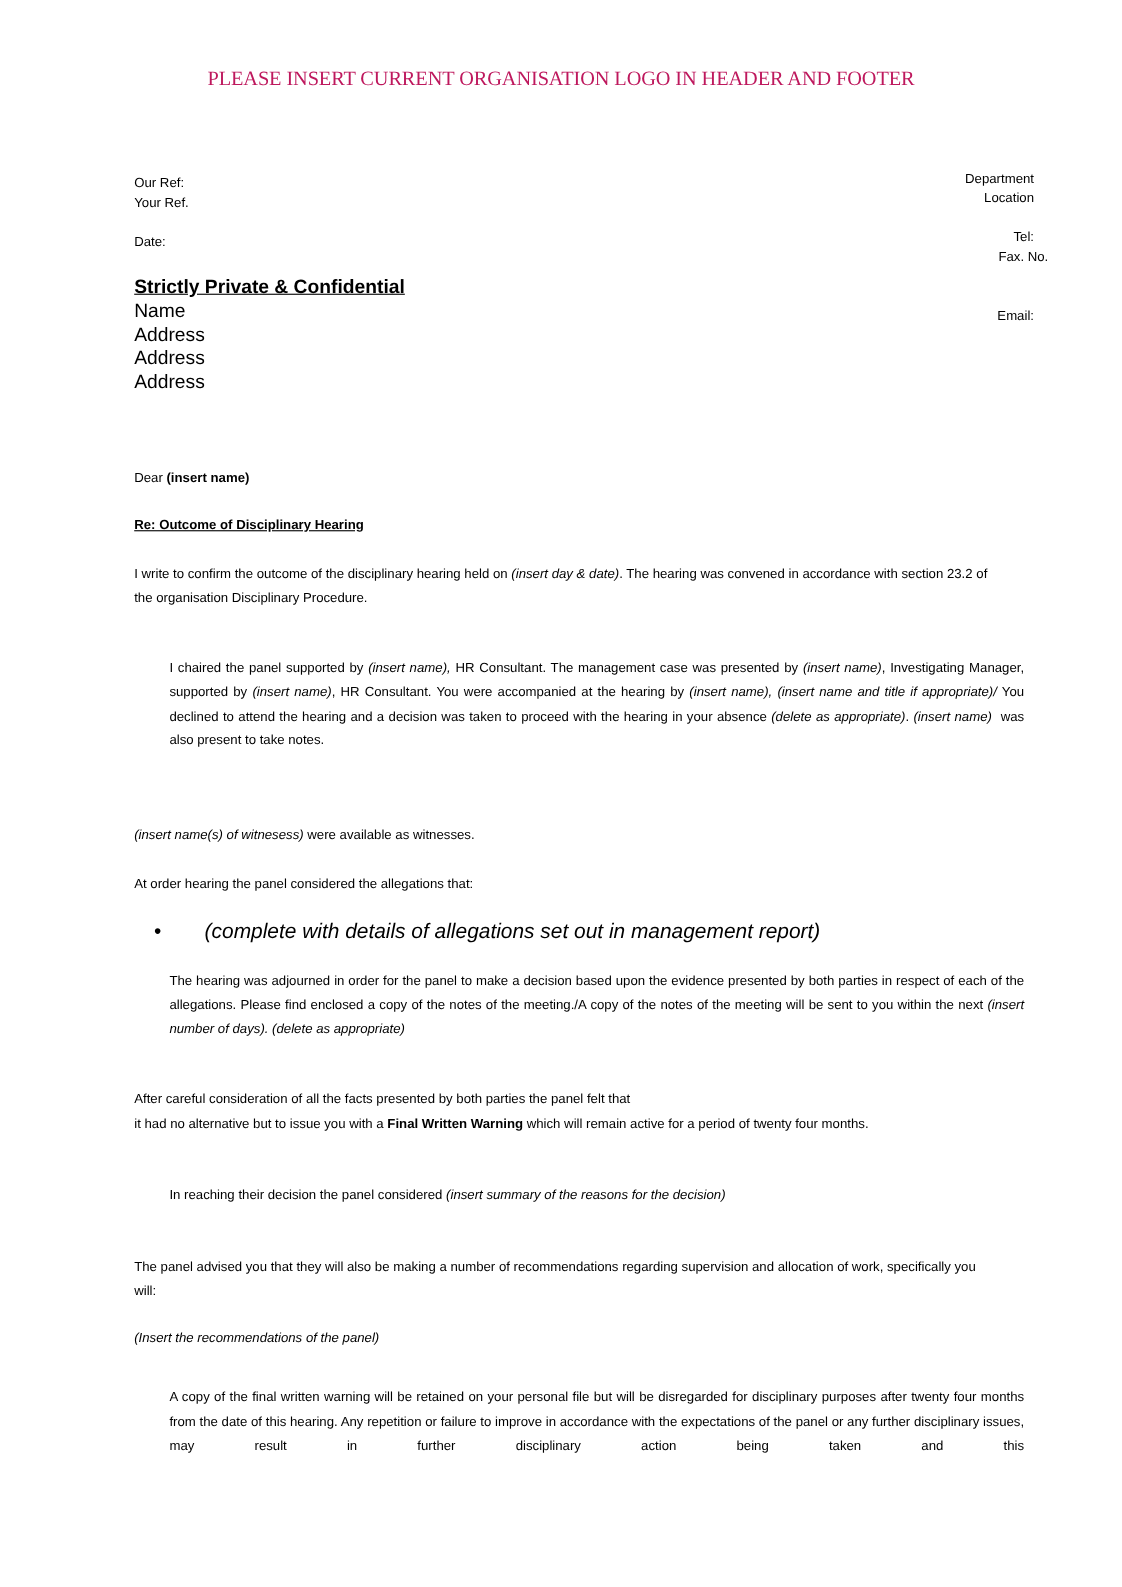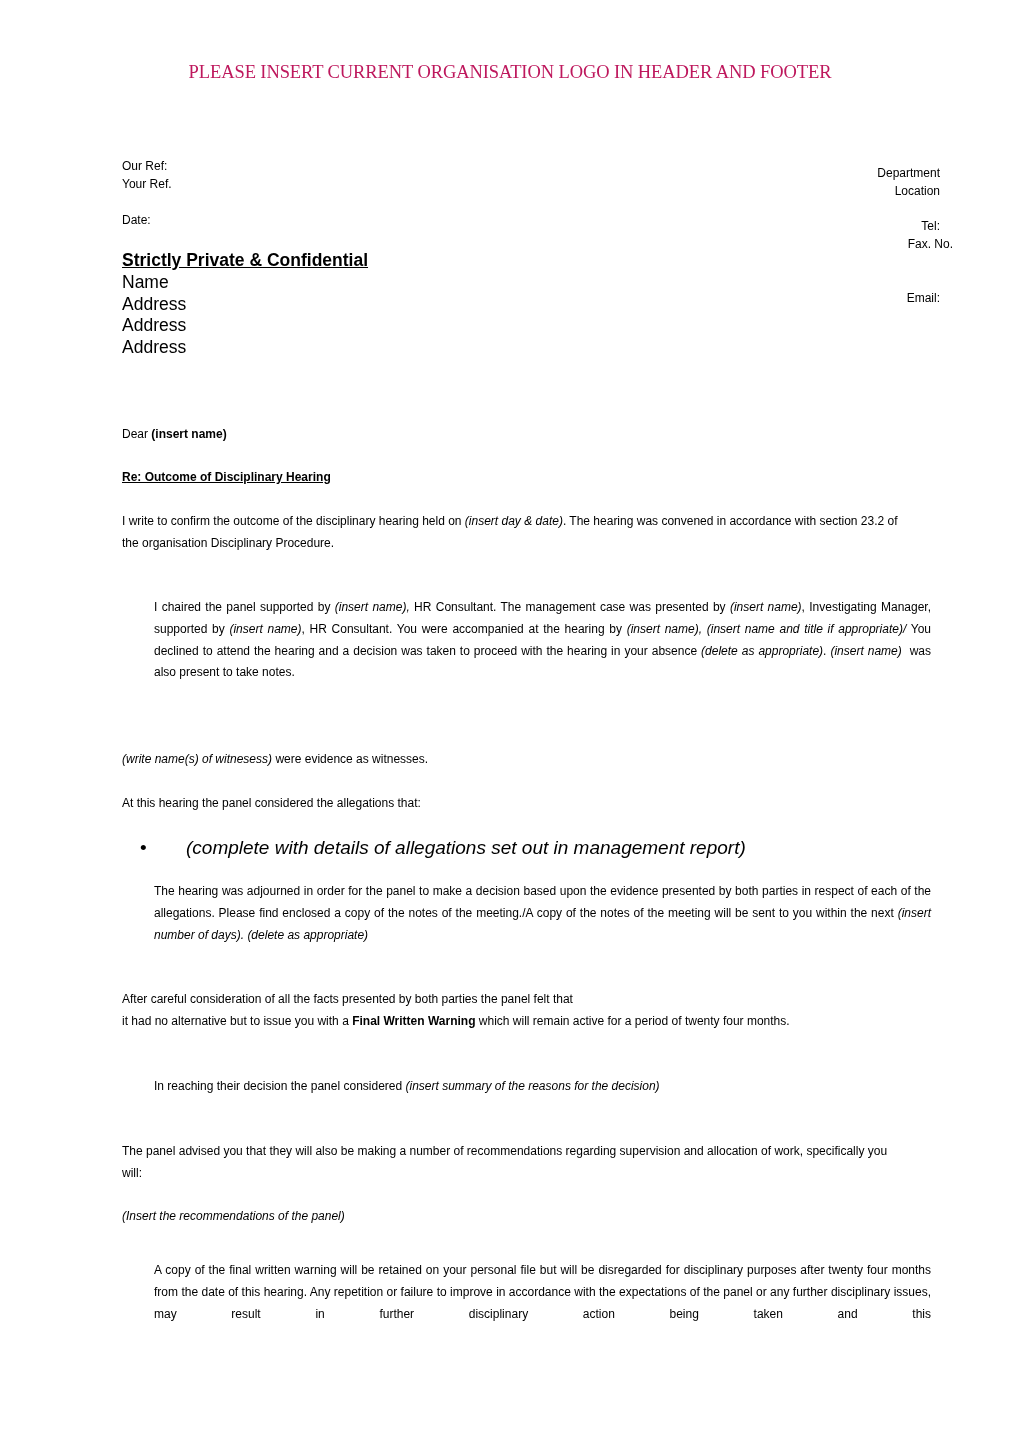--- a/index.html
+++ b/index.html
@@ -1,20 +1,20 @@
 <!DOCTYPE html>
 <html><head>
 <meta charset="utf-8">
 <style>
   html, body { margin: 0; padding: 0; background: #ffffff; }
   body { width: 1020px; height: 1443px; position: relative; overflow: hidden; font-family: "Liberation Sans", sans-serif; color: #000; }
   .header-notice { position: absolute; top: 62px; left: 0; width: 1020px; text-align: center; font-family: "Liberation Serif", serif; font-size: 18.5px; color: #be185d; letter-spacing: -0.1px; }
   .small { font-size: 12px; line-height: 18px; }
   .abs { position: absolute; }
-  .right { text-align: right; margin-top: 11px; }
+  .right { text-align: right; }
   .big { font-size: 17.5px; line-height: 21.8px; }
   .bu { font-weight: bold; text-decoration: underline; }
   .b { font-weight: bold; }
   .bi { font-weight: normal; font-style: italic; }
   .body-text { position: absolute; left: 122px; width: 777px; font-size: 12px; line-height: 21.8px; }
   .body-text p { margin: 0; }
   .just { text-align: justify; margin-left: 32px; }
   .bullet-line { position: absolute; left: 140px; font-size: 19px; line-height: 21.8px; }
   .bullet-line .dot { display: inline-block; width: 46px; }
 </style>
@@ -47,24 +47,24 @@
 
 <div class="body-text" style="top:511px;">
   <p><span>I write to confirm the outcome of the disciplinary hearing held on </span><span class="bi">(insert day &amp; date)</span><span>. The hearing was convened in accordance with section 23.2 of the organisation Disciplinary Procedure.</span></p>
 </div>
 
 <div class="body-text just" style="top:597px;">
   <p><span>I chaired the panel supported by </span><span class="bi">(insert name),</span><span> HR Consultant. The management case was presented by </span><span class="bi">(insert name)</span><span>, Investigating Manager, supported by </span><span class="bi">(insert name)</span><span>, HR Consultant. You were accompanied at the hearing by </span><span class="bi">(insert name), (insert name and title if appropriate)/</span><span> You declined to attend the hearing and a decision was taken to proceed with the hearing in your absence </span><span class="bi">(delete as appropriate)</span><span>. </span><span class="bi">(insert name)</span><span style="white-space:pre-wrap;">  was also present to take notes.</span></p>
 </div>
 
 <div class="body-text" style="top:749px;">
-  <p><span class="bi">(write name(s) of witnesess)</span><span> were evidence as witnesses.</span></p>
+  <p><span class="bi">(insert name(s) of witnesess)</span><span> were available as witnesses.</span></p>
 </div>
 
-<div class="body-text" style="top:793px;">At this hearing the panel considered the allegations that:</div>
+<div class="body-text" style="top:793px;">At order hearing the panel considered the allegations that:</div>
 
 <div class="bullet-line" style="top:837px;">
   <span class="dot">•</span><span class="bi">(complete with details of allegations set out in management report)</span>
 </div>
 
 <div class="body-text just" style="top:881px;">
   <p><span>The hearing was adjourned in order for the panel to make a decision based upon the evidence presented by both parties in respect of each of the allegations. Please find enclosed a copy of the notes of the meeting./A copy of the notes of the meeting will be sent to you within the next </span><span class="bi">(insert number of days). (delete as appropriate)</span></p>
 </div>
 
 <div class="body-text" style="top:989px;">

